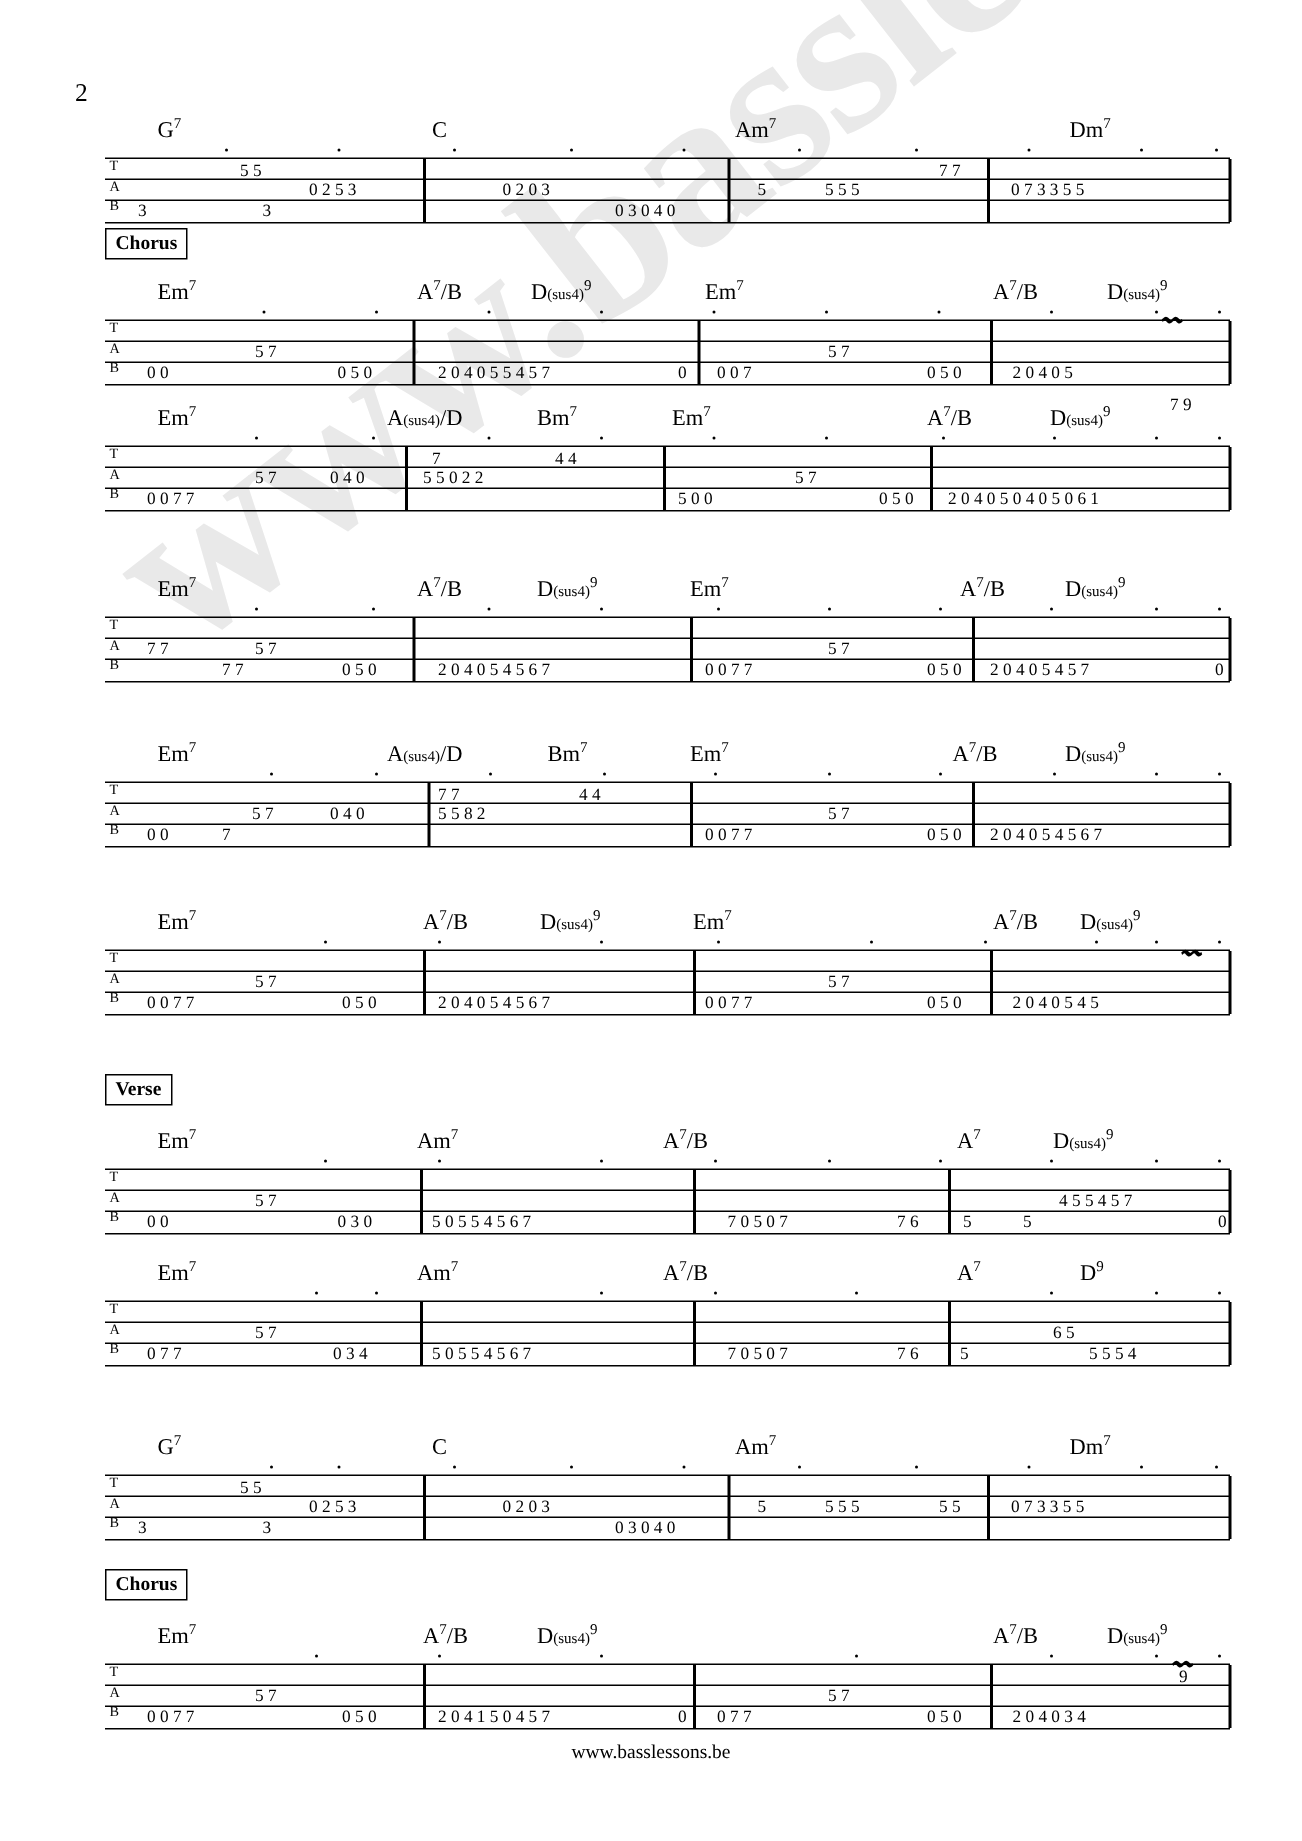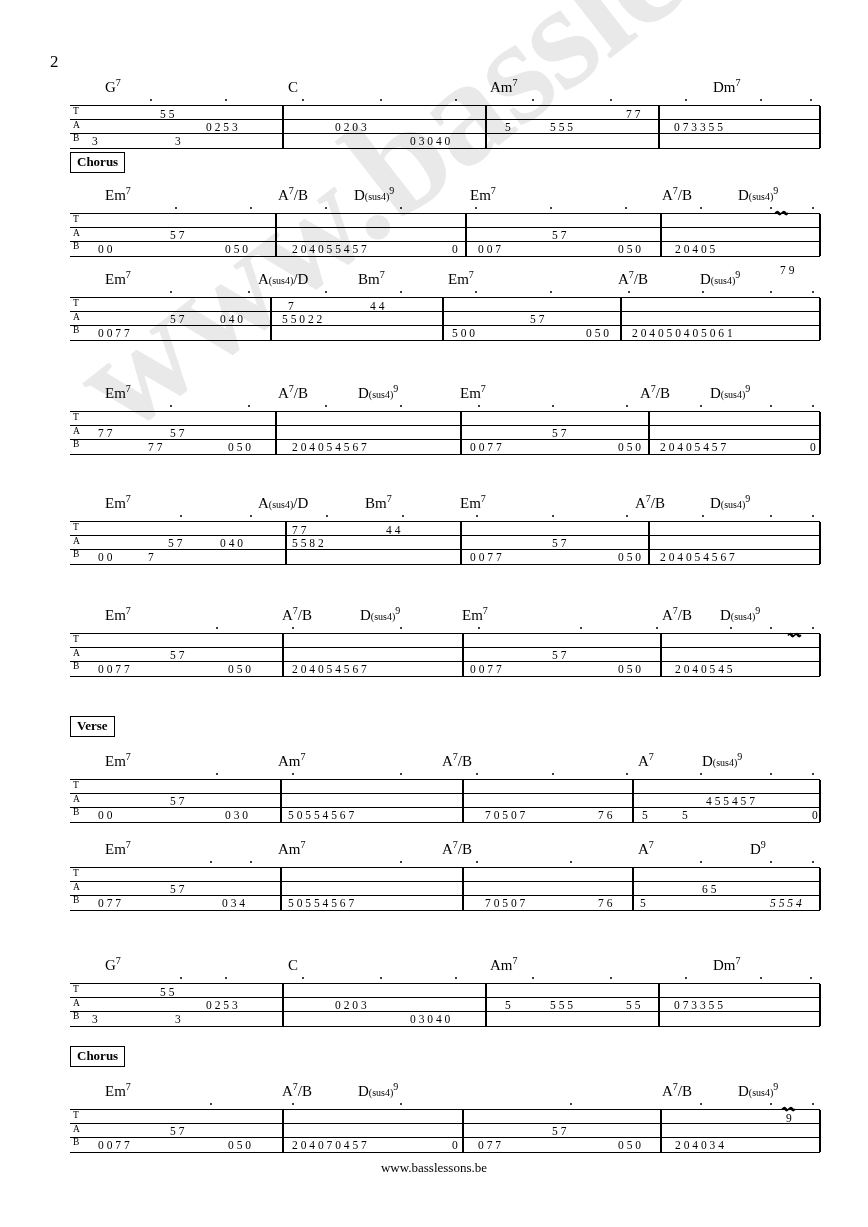--- a/index.html
+++ b/index.html
@@ -445,21 +445,21 @@
           <div class="num r2" style="left: 612px;">5</div>
           <div class="num r2" style="left: 742px;">0</div>
         </div>
       </div>
       <div class="system" style="top: 832px;">
         <div class="chordrow">
           <div class="chord" style="left: 35px;">Em<sup>7</sup></div>
           <div class="chord" style="left: 208px;">Am<sup>7</sup></div>
           <div class="chord" style="left: 372px;">A<sup>7</sup>/B</div>
           <div class="chord" style="left: 568px;">A<sup>7</sup></div>
-          <div class="chord" style="left: 680px;">D<sup>9</sup></div>
+          <div class="chord" style="left: 650px;">D<sup>9</sup></div>
         </div>
         <div class="dotsrow">
           <span class="dot" style="left: 140px;"></span>
           <span class="dot" style="left: 180px;"></span>
           <span class="dot" style="left: 330px;"></span>
           <span class="dot" style="left: 406px;"></span>
           <span class="dot" style="left: 500px;"></span>
           <span class="dot" style="left: 630px;"></span>
           <span class="dot" style="left: 700px;"></span>
           <span class="dot" style="left: 742px;"></span>
@@ -475,21 +475,21 @@
           <div class="barline" style="left: 562px;"></div>
           <div class="endline" style="left: 749px;"></div>
           <div class="num r2" style="left: 28px;">0  7   7</div>
           <div class="num r1" style="left: 100px;">5  7</div>
           <div class="num r2" style="left: 152px;">0 3 4</div>
           <div class="num r2" style="left: 218px;">5      0 5 5 4 5 6 7</div>
           <div class="num r2" style="left: 415px;">7   0 5 0 7</div>
           <div class="num r2" style="left: 528px;">7 6</div>
           <div class="num r2" style="left: 570px;">5</div>
           <div class="num r1" style="left: 632px;">6 5</div>
-          <div class="num r2" style="left: 700px; font-style: italic;">5    5   5 4</div>
+          <div class="num r2" style="left: 656px;">5    5   5 4</div>
         </div>
       </div>
       <div class="system" style="top: 948px;">
         <div class="chordrow">
           <div class="chord" style="left: 35px;">G<sup>7</sup></div>
           <div class="chord" style="left: 218px;">C</div>
           <div class="chord" style="left: 420px;">Am<sup>7</sup></div>
           <div class="chord" style="left: 643px;">Dm<sup>7</sup></div>
         </div>
         <div class="dotsrow">
@@ -550,21 +550,21 @@
             <div>A</div>
             <div>B</div>
           </div>
           <div class="barline" style="left: 212px;"></div>
           <div class="barline" style="left: 392px;"></div>
           <div class="barline" style="left: 590px;"></div>
           <div class="endline" style="left: 749px;"></div>
           <div class="num r2" style="left: 28px;">0  0   7   7</div>
           <div class="num r1" style="left: 100px;">5   7</div>
           <div class="num r2" style="left: 158px;">0 5 0</div>
-          <div class="num r2" style="left: 222px;">2   0 4 0 7 0 4 5 7</div>
+          <div class="num r2" style="left: 222px;">2   0 4 1 5 0 4 5 7</div>
           <div class="num r2" style="left: 382px;">0</div>
           <div class="num r2" style="left: 408px;">0   7   7</div>
           <div class="num r1" style="left: 482px;">5   7</div>
           <div class="num r2" style="left: 548px;">0 5 0</div>
           <div class="num r2" style="left: 605px;">2    0 4 0 3 4</div>
           <div class="num r0" style="left: 716px;">9</div>
           <div class="vib" style="left: 712px; top: -12px;">〰</div>
         </div>
       </div>
     </div>

